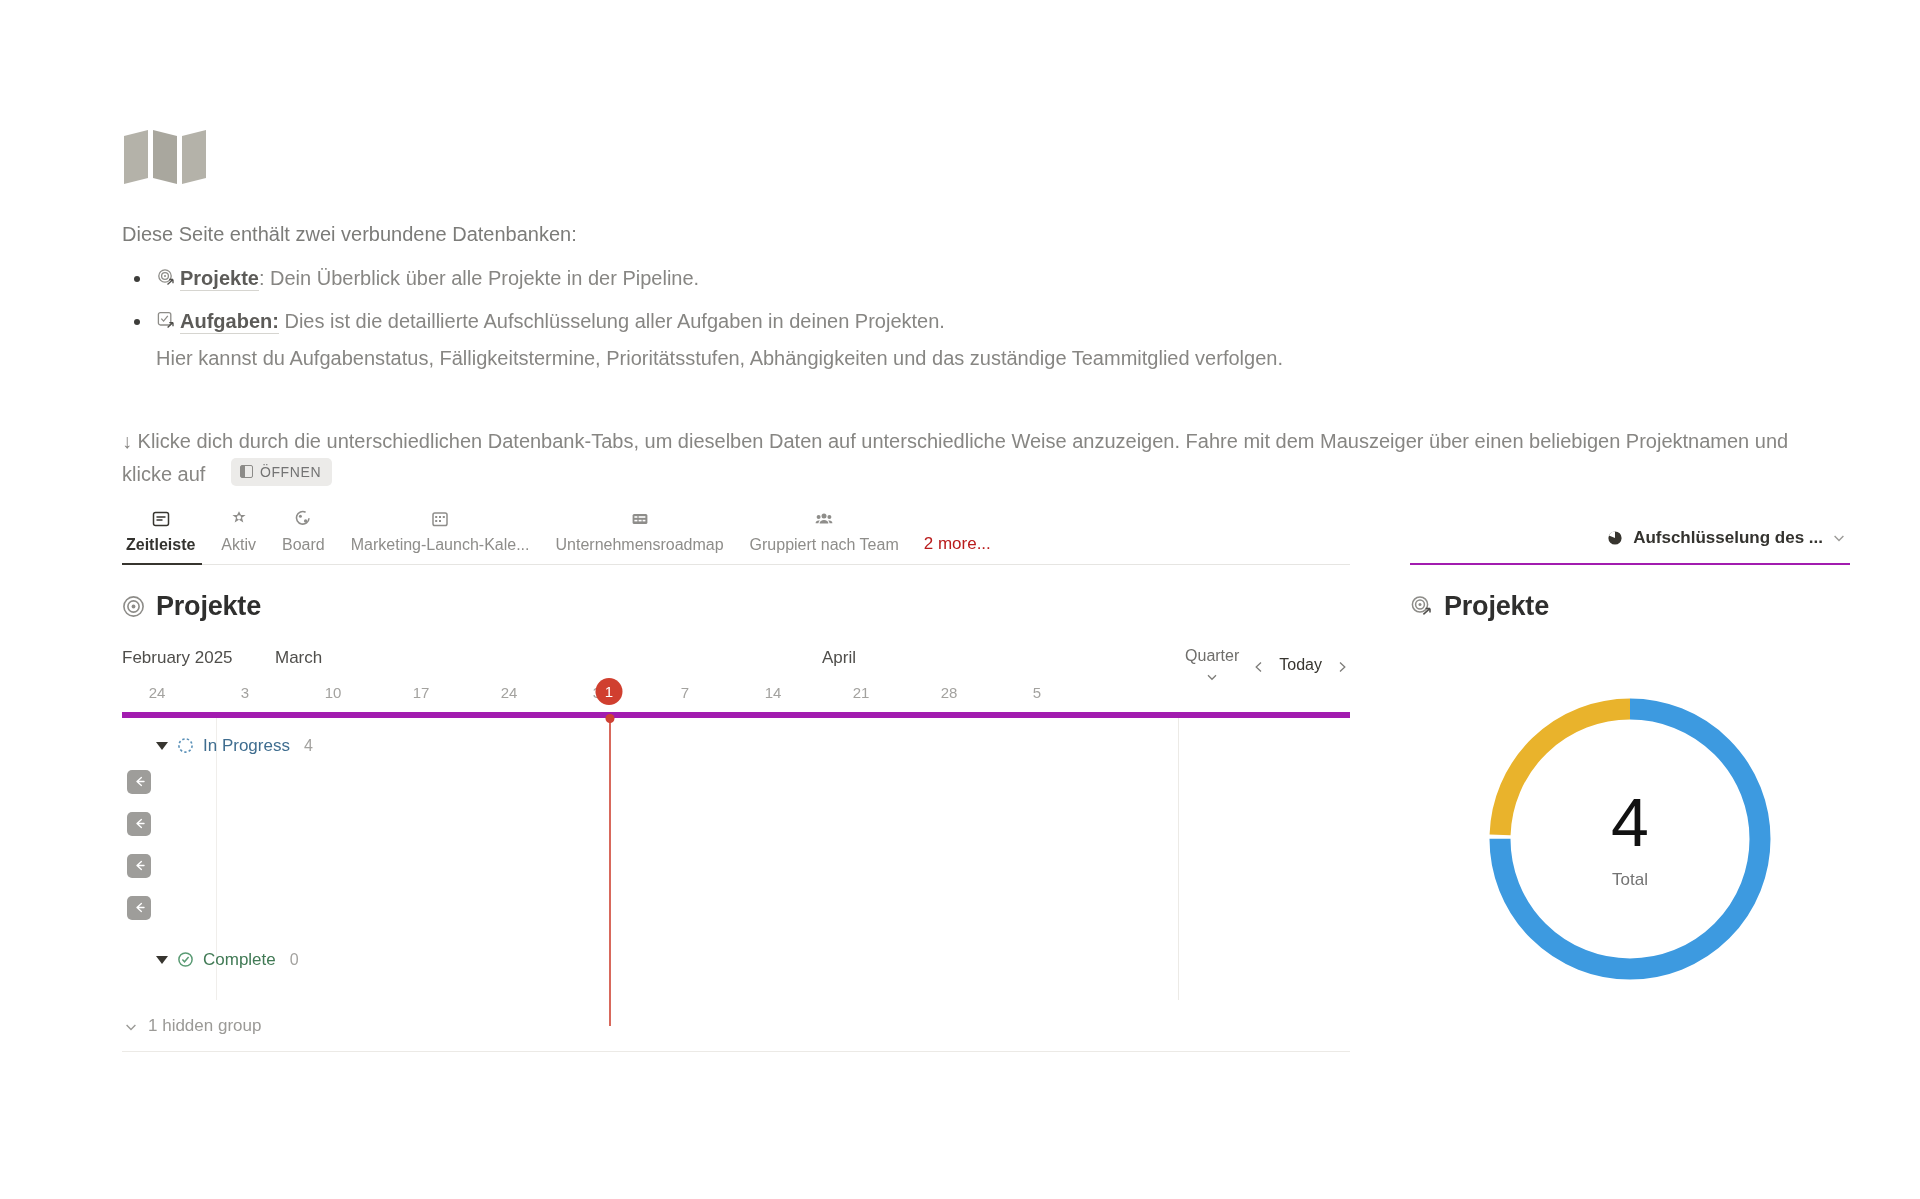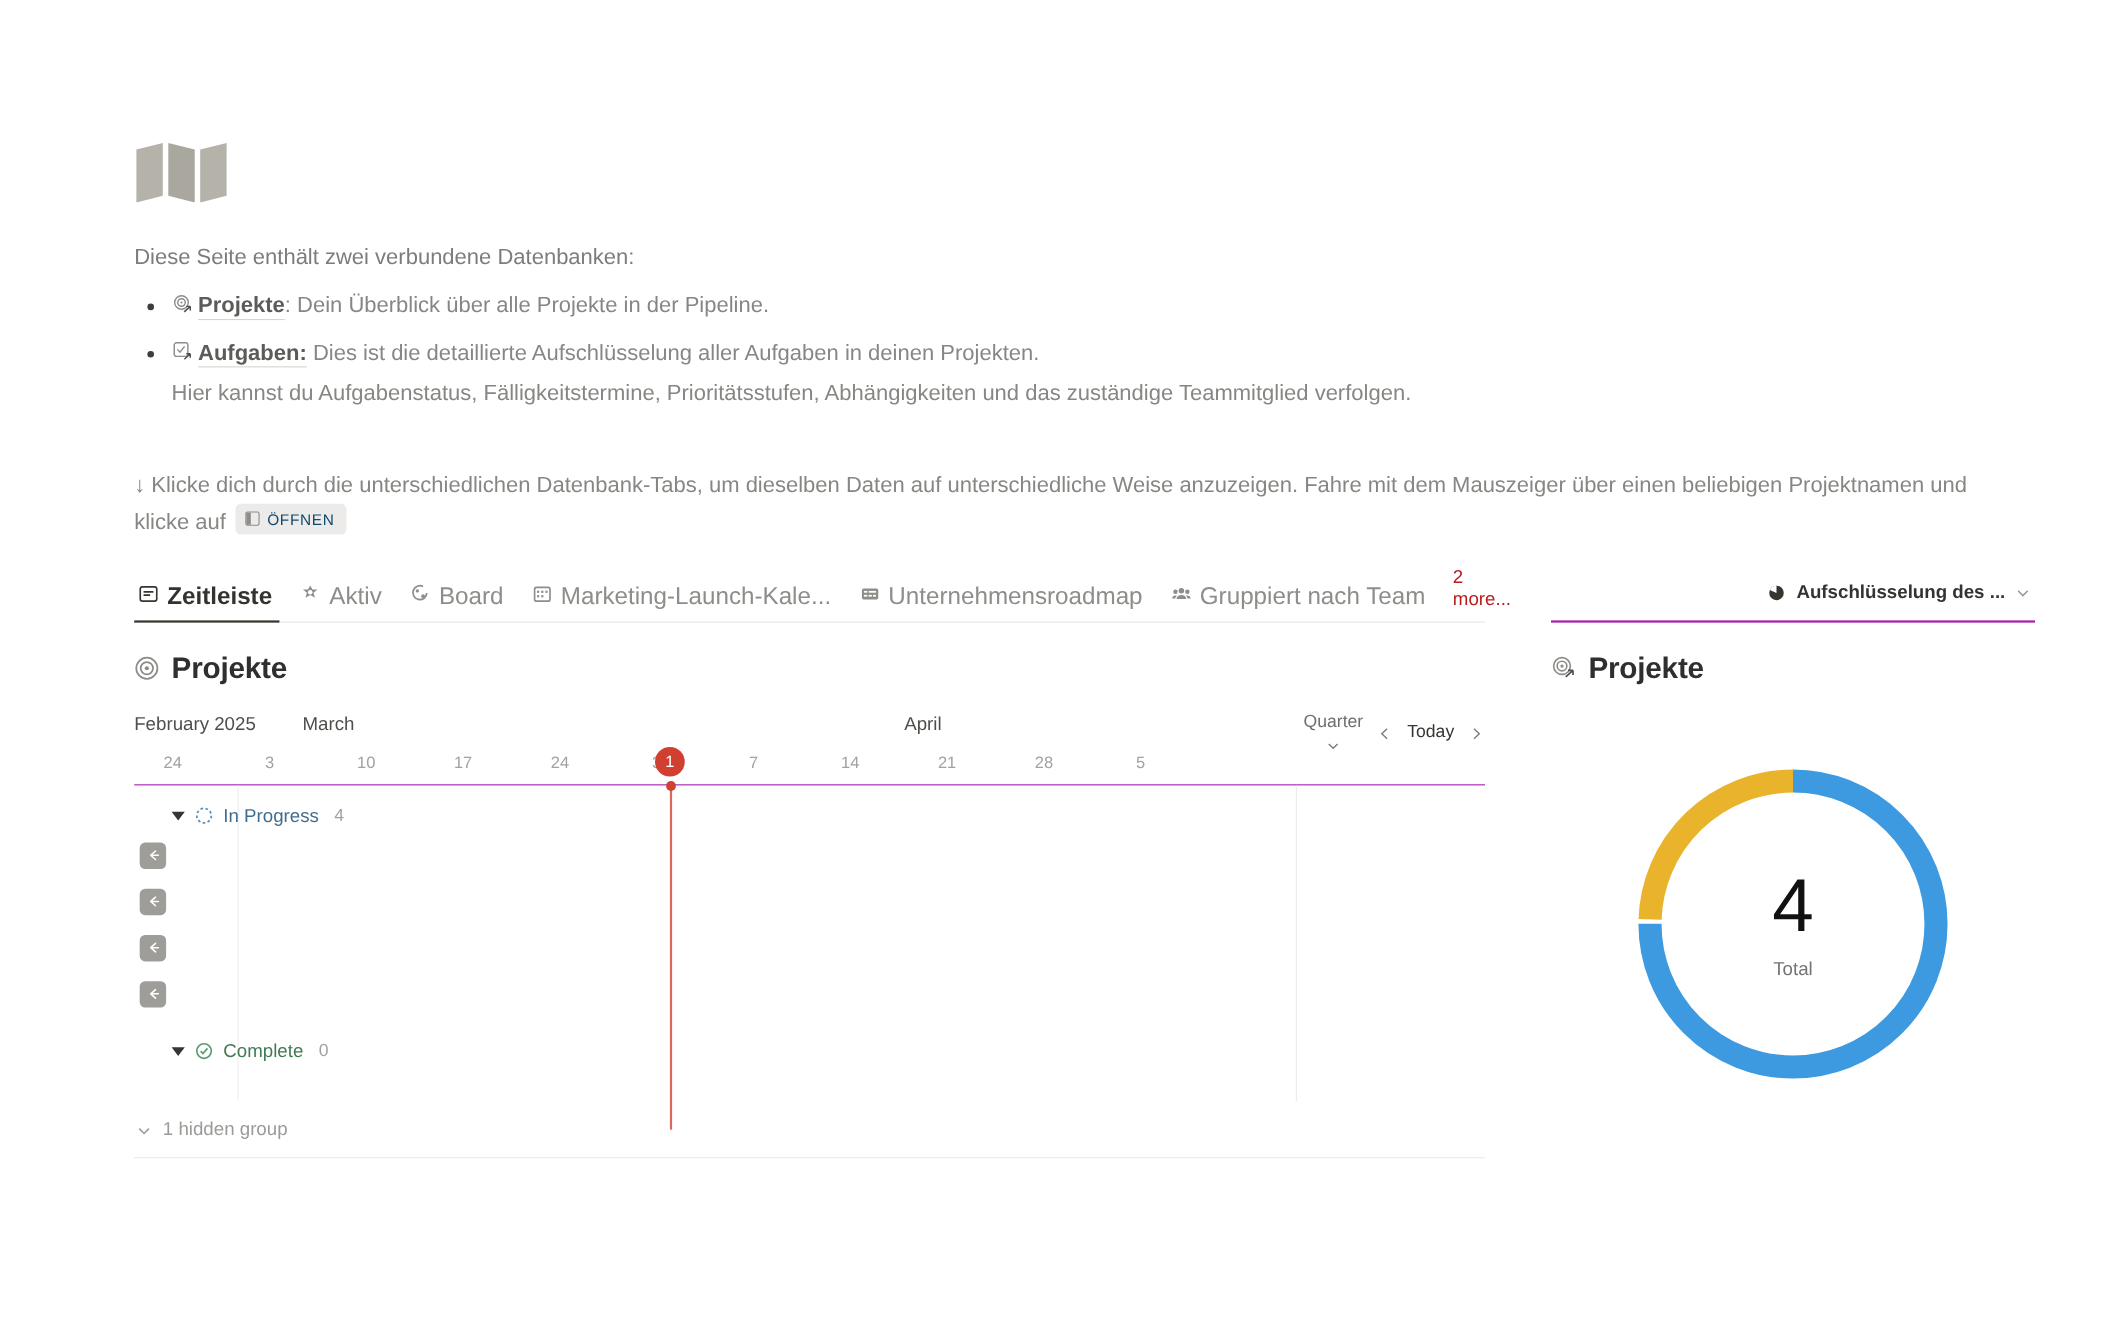--- a/index.html
+++ b/index.html
@@ -68,23 +68,23 @@
   }
   .chip-open {
     display: inline-flex;
     align-items: center;
     gap: 7px;
     background: #ecebe9;
     border-radius: 5px;
     padding: 3px 11px 3px 9px;
     font-size: 14px;
     letter-spacing: 0.6px;
-    color: #0c4a6e;
+    color: #737373;
     vertical-align: 2px;
-    margin: 0 3px;
+    margin: 0 20px;
   }
   .chip-open .gl {
     width: 13px; height: 13px;
     border: 1.6px solid #8c8b88;
     border-radius: 2px;
     position: relative;
     display:inline-block;
   }
   .chip-open .gl::after{
     content:"";position:absolute;left:0;top:0;bottom:0;width:4.5px;background:#8c8b88;
@@ -102,27 +102,28 @@
 
   
   .tabbar {
     display: flex;
     align-items: flex-end;
     gap: 0;
     border-bottom: 1px solid #e6e5e2;
     height: 41px;
   }
   .tab {
-    display: flex; gap: 8px;
-    font-size: 22px;
+    display: flex; align-items: center; gap: 8px;
+    font-size: 16px;
     color: #8e8d8a;
     padding: 0 13px 10px 13px;
     white-space: nowrap;
     position: relative;
     cursor: pointer;
+    flex-direction: column;
   }
   .tab:first-child { padding-left: 4px; }
   .tab.active { color: #34332f; font-weight: 600; }
   .tab.active::after {
     content:""; position:absolute; left:0; right:6px; bottom:-1px;
     height:2px; background:#37352f;
   }
   .tab .tico { width: 18px; height: 18px; flex: 0 0 18px; display:block; }
   .tab-more { font-size: 17px; color: #b91c1c; padding: 0 10px 10px 12px; cursor: pointer; }
 
@@ -171,21 +172,21 @@
   }
   .tl-today-badge{
     position:absolute; top:-2px; transform:translateX(-50%);
     width:27px;height:27px;border-radius:50%;
     background:#d03f2f; color:#fff; font-size:15px;
     display:flex;align-items:center;justify-content:center;
   }
 
   .tl-grid {
     position:relative;
-    border-top:1px solid #a21caf;
+    border-top:6px solid #a21caf;
     height: 288px;
   }
   .vline { position:absolute; top:0; bottom:0; width:1px; background:#f0eeeb; }
   .vline.strong { background:#eceae6; }
 
   .today-line {
     position:absolute; top:0; bottom:-26px; width:1.6px;
     background:#d8695c;
   }
   .today-dot{

